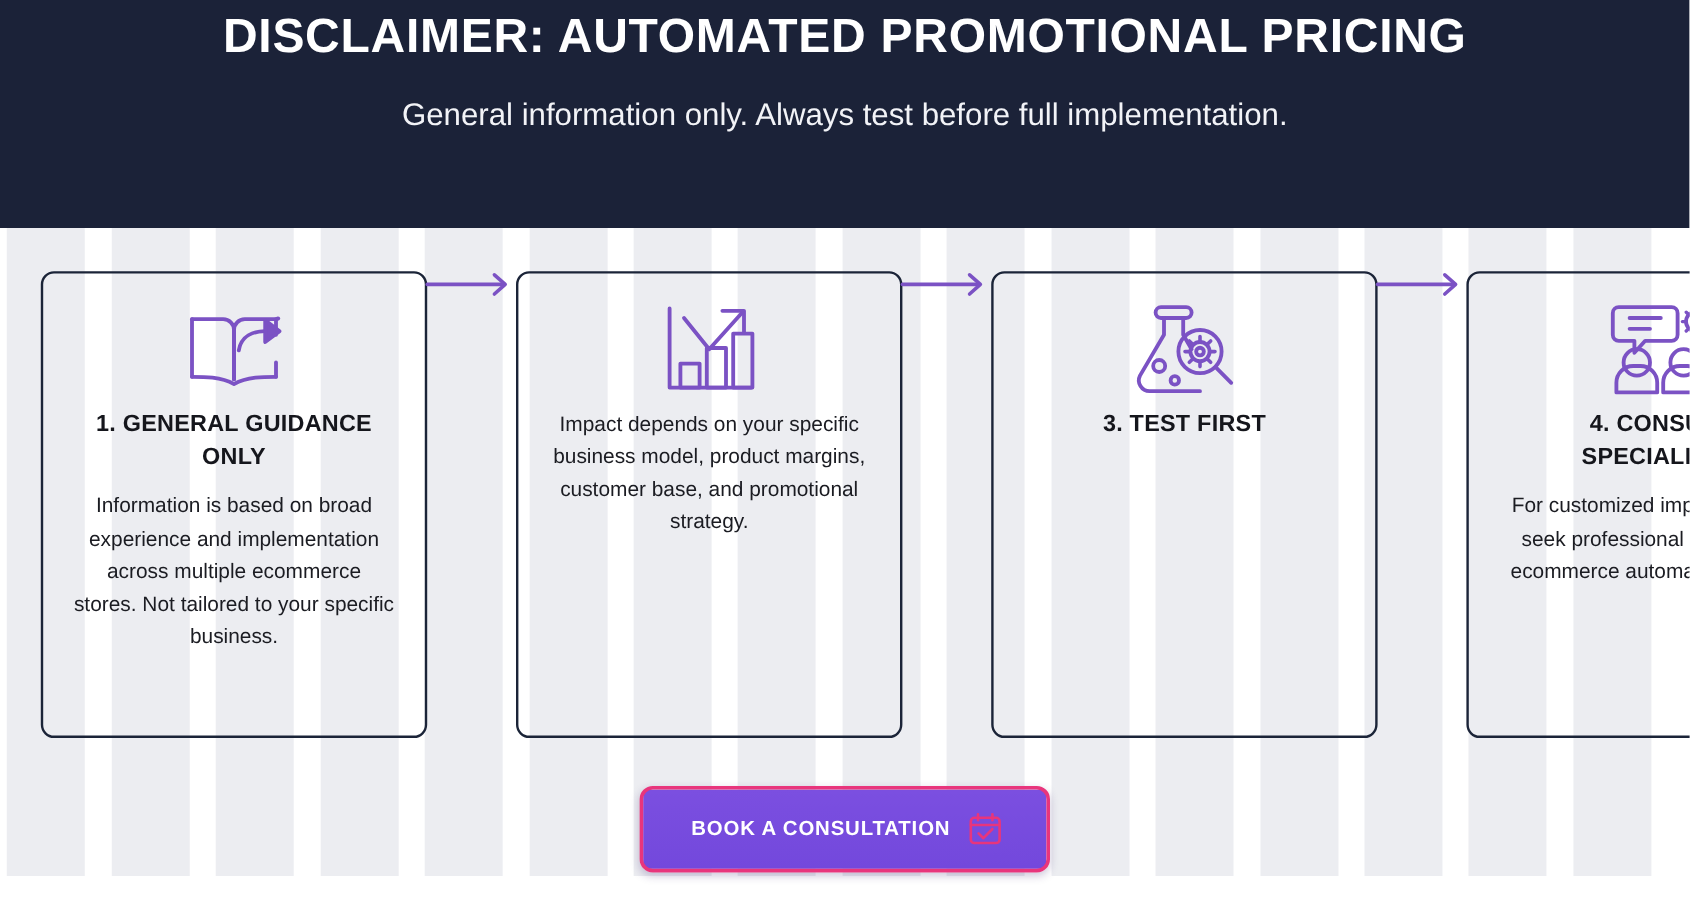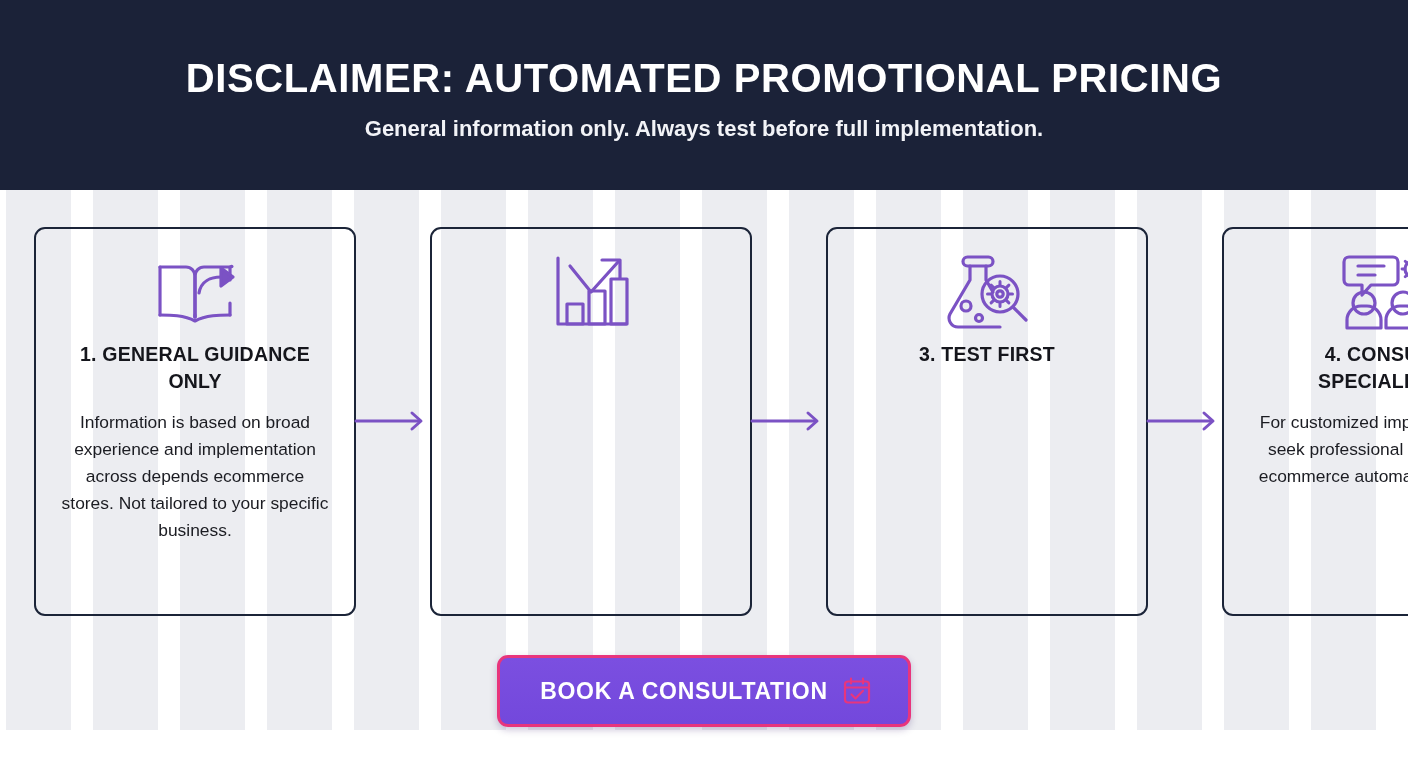--- a/index.html
+++ b/index.html
@@ -17,40 +17,39 @@
   }
 
   
   .header {
     width: 1408px;
     height: 190px;
     background: #1B2238;
     display: flex;
     flex-direction: column;
     align-items: center;
-    justify-content: center;
     padding-top: 8px;
   }
 
   .header-title {
     color: #ffffff;
     font-size: 40px;
     font-weight: 700;
     letter-spacing: 0.6px;
     text-align: center;
     line-height: 1.1;
     text-transform: uppercase;
   }
 
   .header-subtitle {
     color: #f2f3f7;
-    font-size: 22px;
-    font-weight: 700;
-    text-align: center;
-    margin-top: 16px;
+    font-size: 26px;
+    font-weight: 400;
+    text-align: center;
+    margin-top: 28px;
   }
 
   
   .stripe-band {
     position: absolute;
     left: 0;
     top: 190px;
     width: 1408px;
     height: 540px;
     background-image: repeating-linear-gradient(
@@ -64,21 +63,21 @@
   }
 
   
   .cards-row {
     position: absolute;
     left: 0;
     top: 226px;
     width: 1408px;
     height: 390px;
     display: flex;
-    align-items: center;
+    align-items: flex-start;
     padding: 0 34px;
     gap: 0;
   }
 
   .card {
     flex: 0 0 322px;
     height: 389px;
     border: 2px solid #1B2438;
     border-radius: 11px;
     background: transparent;
@@ -151,21 +150,21 @@
     background: linear-gradient(180deg, #7B4FE0 0%, #7348DC 100%);
     border: 3px solid #E8357C;
     border-radius: 11px;
     padding: 18px 36px 18px 40px;
     cursor: pointer;
     box-shadow: 0 3px 7px rgba(60,30,110,0.25);
   }
 
   .cta-label {
     color: #ffffff;
-    font-size: 23px;
+    font-size: 17px;
     font-weight: 700;
     letter-spacing: 0.7px;
     text-transform: uppercase;
     white-space: nowrap;
   }
 
   .cta-icon { display: flex; align-items: center; }
 </style>
 </head>
 <body>
@@ -188,41 +187,42 @@
         <path d="M77 12 v13"></path>
         <path d="M77 48 v12"></path>
         <path d="M7 60 c10 0 24 0 35 6 c11 -6 25 -6 35 -6"></path>
         <path d="M42 62 v-2"></path>
         <path d="M46 38 c2 -12 12 -16 22 -16"></path>
         <path d="M68 13 l12 9 l-12 9 v-18 z" fill="#7B52C4" stroke="#7B52C4"></path>
         <path d="M78.5 11.5 h0.2" stroke-width="3.6"></path>
       </svg>
     </div>
     <div class="card-title">1. GENERAL GUIDANCE ONLY</div>
-    <div class="card-body">Information is based on broad experience and implementation across depends ecommerce stores. Not tailored to your specific business.</div>
+    <div class="card-body">Information is based on broad experience and implementation across multiple ecommerce stores. Not tailored to your specific business.</div>
   </div>
 
   <div class="connector">
     <svg width="74" height="22" viewBox="0 0 74 22" fill="none" stroke="#7B52C4" stroke-width="3" stroke-linecap="round" stroke-linejoin="round">
       <path d="M0 11 H64"></path>
       <path d="M56 3 L65 11 L56 19"></path>
     </svg>
   </div>
 
   <div class="card">
     <div class="card-icon">
       <svg width="82" height="76" viewBox="0 0 82 76" fill="none" stroke="#7B52C4" stroke-width="3.2" stroke-linecap="round" stroke-linejoin="round">
         <path d="M8 4 V70 H76"></path>
         <rect x="17" y="50" width="16" height="20"></rect>
         <rect x="39" y="37" width="16" height="33"></rect>
         <rect x="61" y="25" width="16" height="45"></rect>
         <path d="M20 12 L41 38 L68 8"></path>
         <path d="M52 6 H70 V24"></path>
       </svg>
     </div>
+    <div class="card-body">Impact depends on your specific business model, product margins, customer base, and promotional strategy.</div>
   </div>
 
   <div class="connector">
     <svg width="74" height="22" viewBox="0 0 74 22" fill="none" stroke="#7B52C4" stroke-width="3" stroke-linecap="round" stroke-linejoin="round">
       <path d="M0 11 H64"></path>
       <path d="M56 3 L65 11 L56 19"></path>
     </svg>
   </div>
 
   <div class="card">

